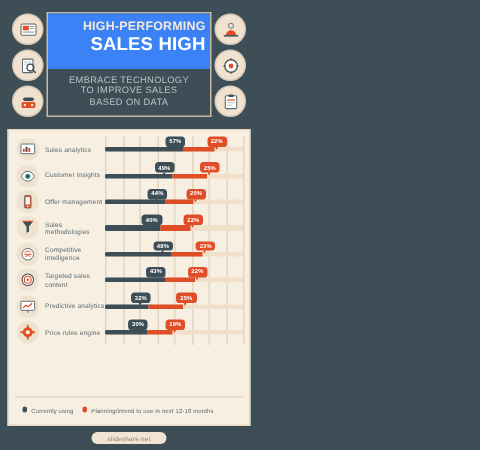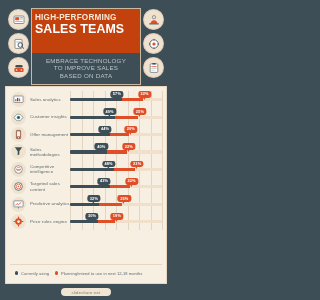--- a/index.html
+++ b/index.html
@@ -22,21 +22,21 @@
     box-shadow:0 0 0 1px rgba(0,0,0,.10) inset;
   }
   .circ svg{display:block;}
 
   .titlebox{
     position:absolute;left:31px;top:8px;width:110px;
     border:1px solid #c9b9a0;
     box-sizing:border-box;
   }
   .title-band{
-    background:#c2410c;padding:4px 3px 17px;text-align:left;
+    background:#3b82f6;padding:4px 3px 10px;text-align:right;
   }
   .t1{
     color:#f6e9d7;font-size:8.2px;font-weight:bold;letter-spacing:.2px;
     line-height:9px;
   }
   .t2{
     color:#fff;font-size:12.4px;font-weight:bold;letter-spacing:.1px;
     line-height:13px;margin-top:1px;
   }
   .sub-band{padding:4px 4px 5px;text-align:center;}
@@ -148,21 +148,21 @@
           <rect x="2.4" y="3" width="7.2" height="2.4" rx="1.2" fill="#3d4e57"></rect>
           <circle cx="3.6" cy="8" r=".8" fill="#f7efe2"></circle>
           <circle cx="8.4" cy="8" r=".8" fill="#f7efe2"></circle>
         </svg>
       </div>
     </div>
 
     <div class="titlebox">
       <div class="title-band">
         <div class="t1">HIGH-PERFORMING</div>
-        <div class="t2">SALES TEAMS</div>
+        <div class="t2">SALES HIGH</div>
       </div>
       <div class="sub-band">
         <div>EMBRACE TECHNOLOGY</div>
         <div>TO IMPROVE SALES</div>
         <div>BASED ON DATA</div>
       </div>
     </div>
 
     <div class="icon-col right">
       <div class="circ">

